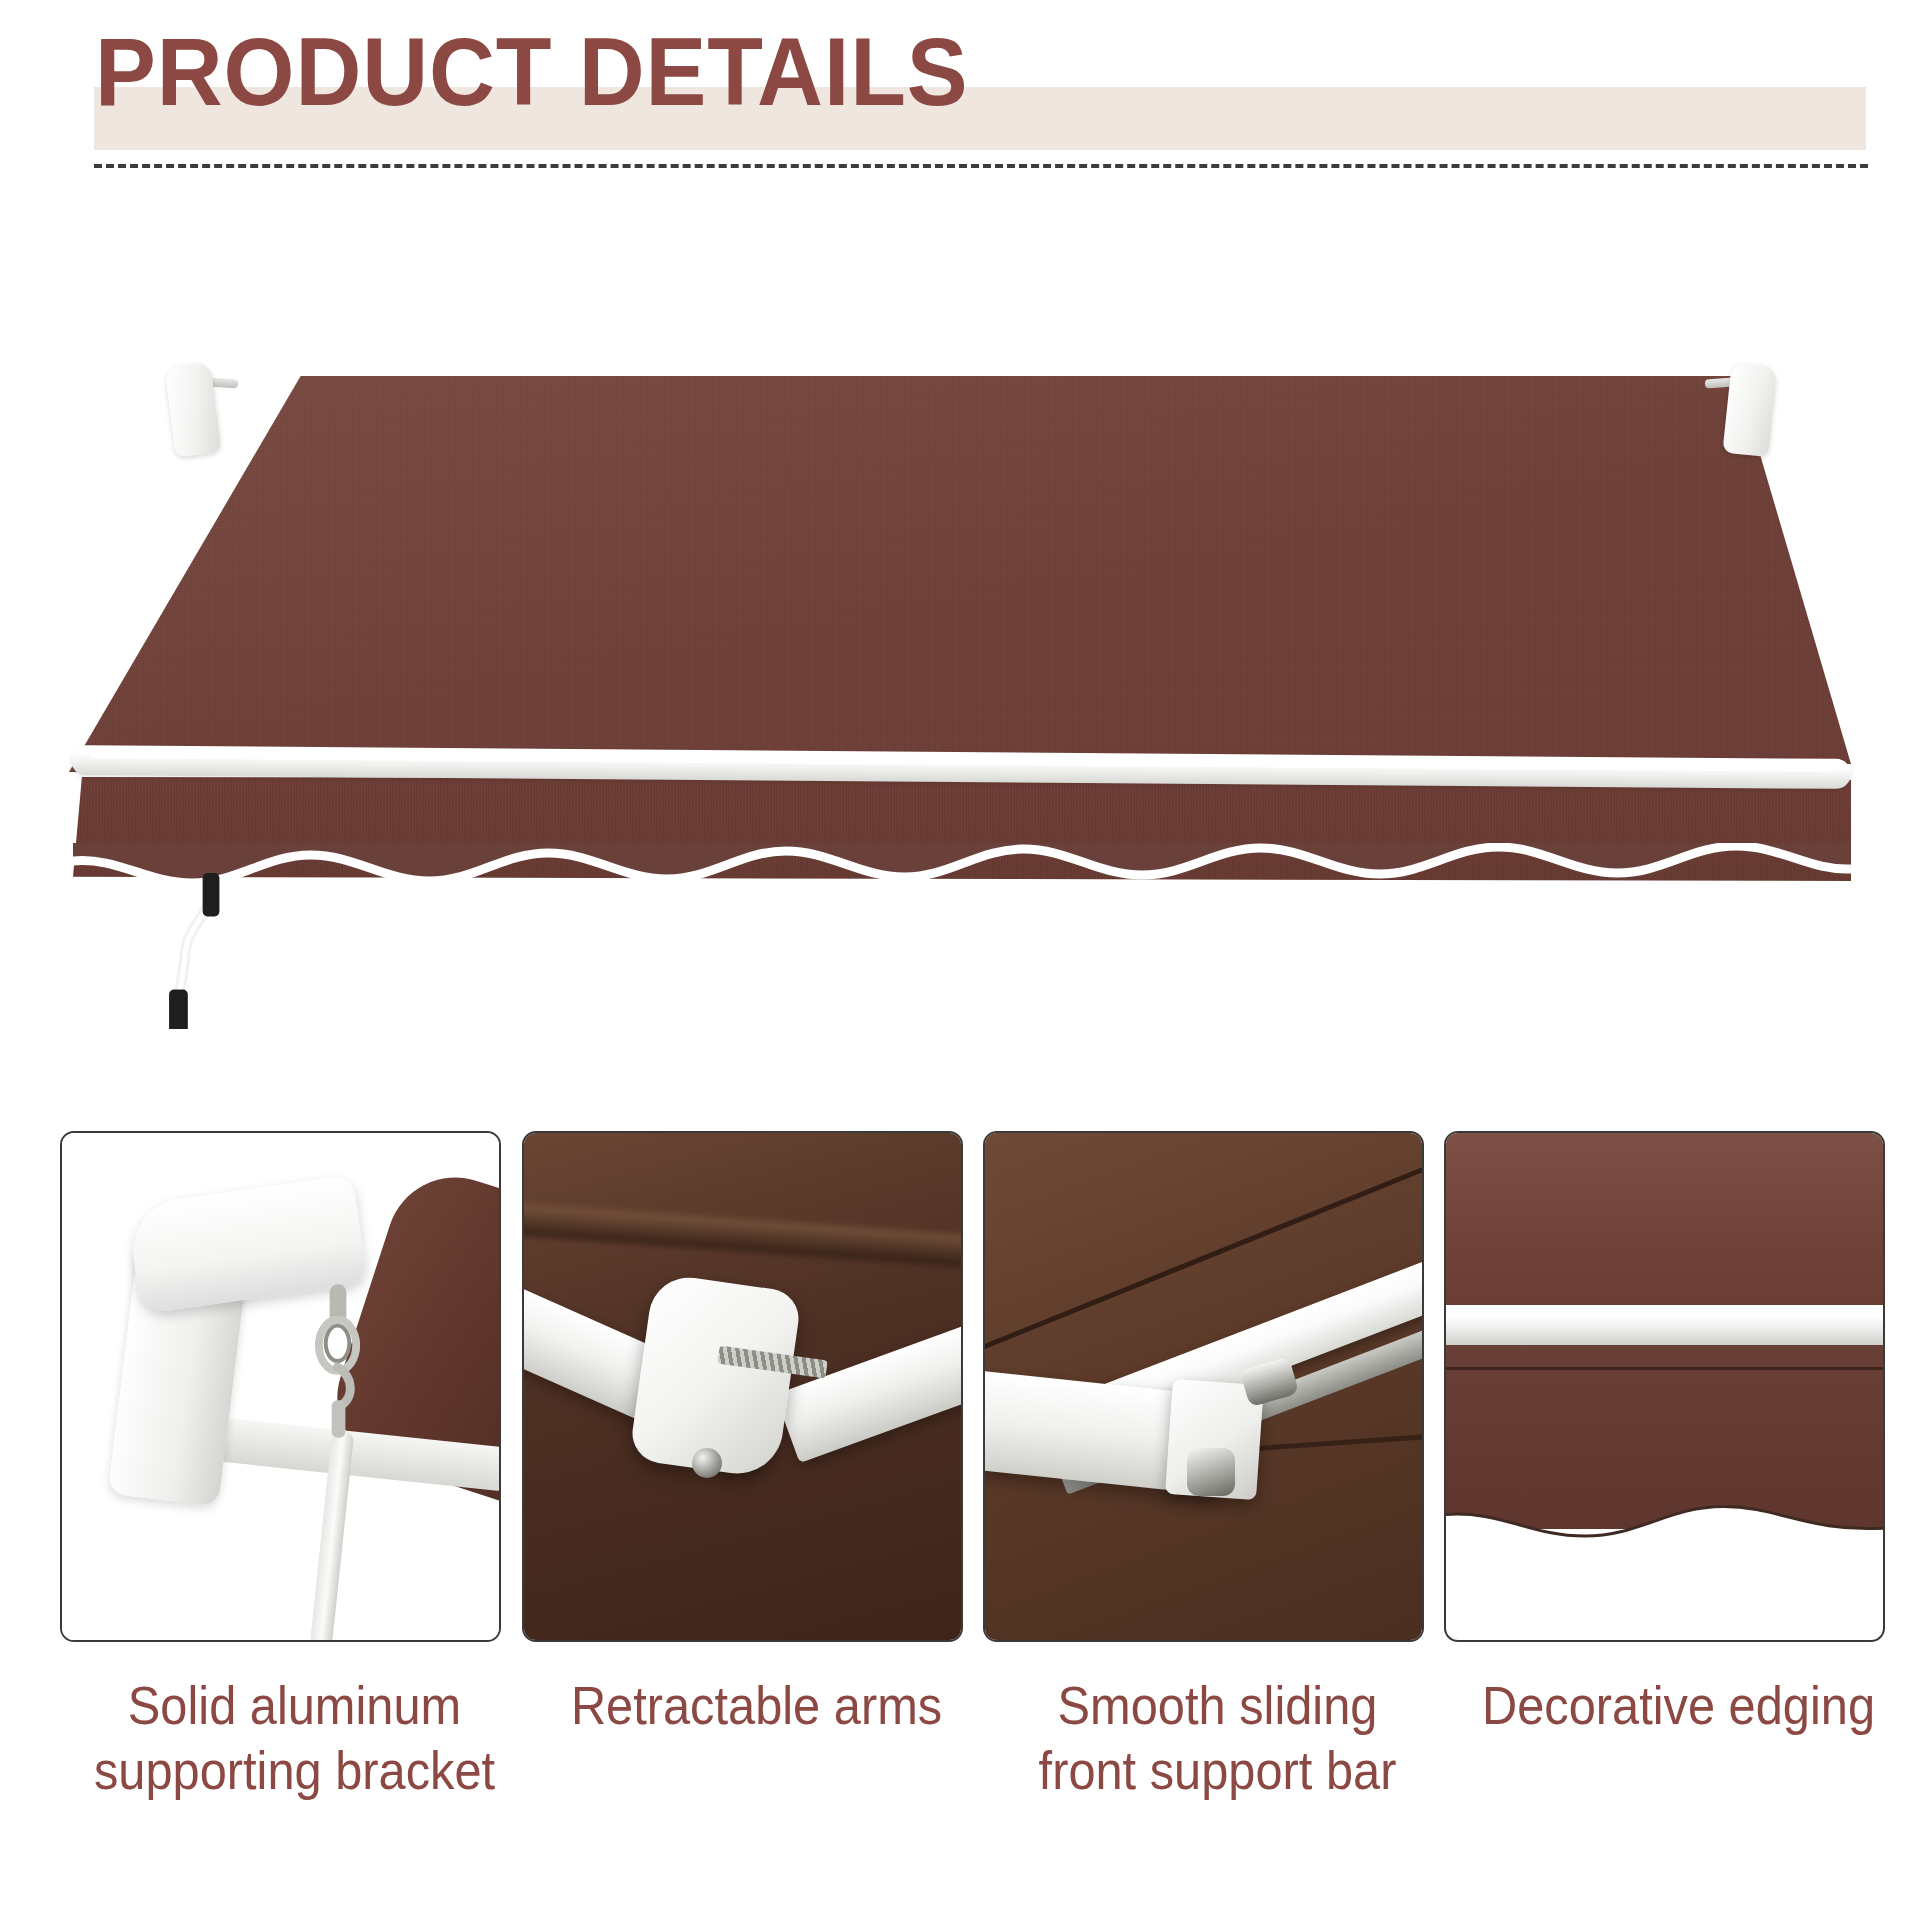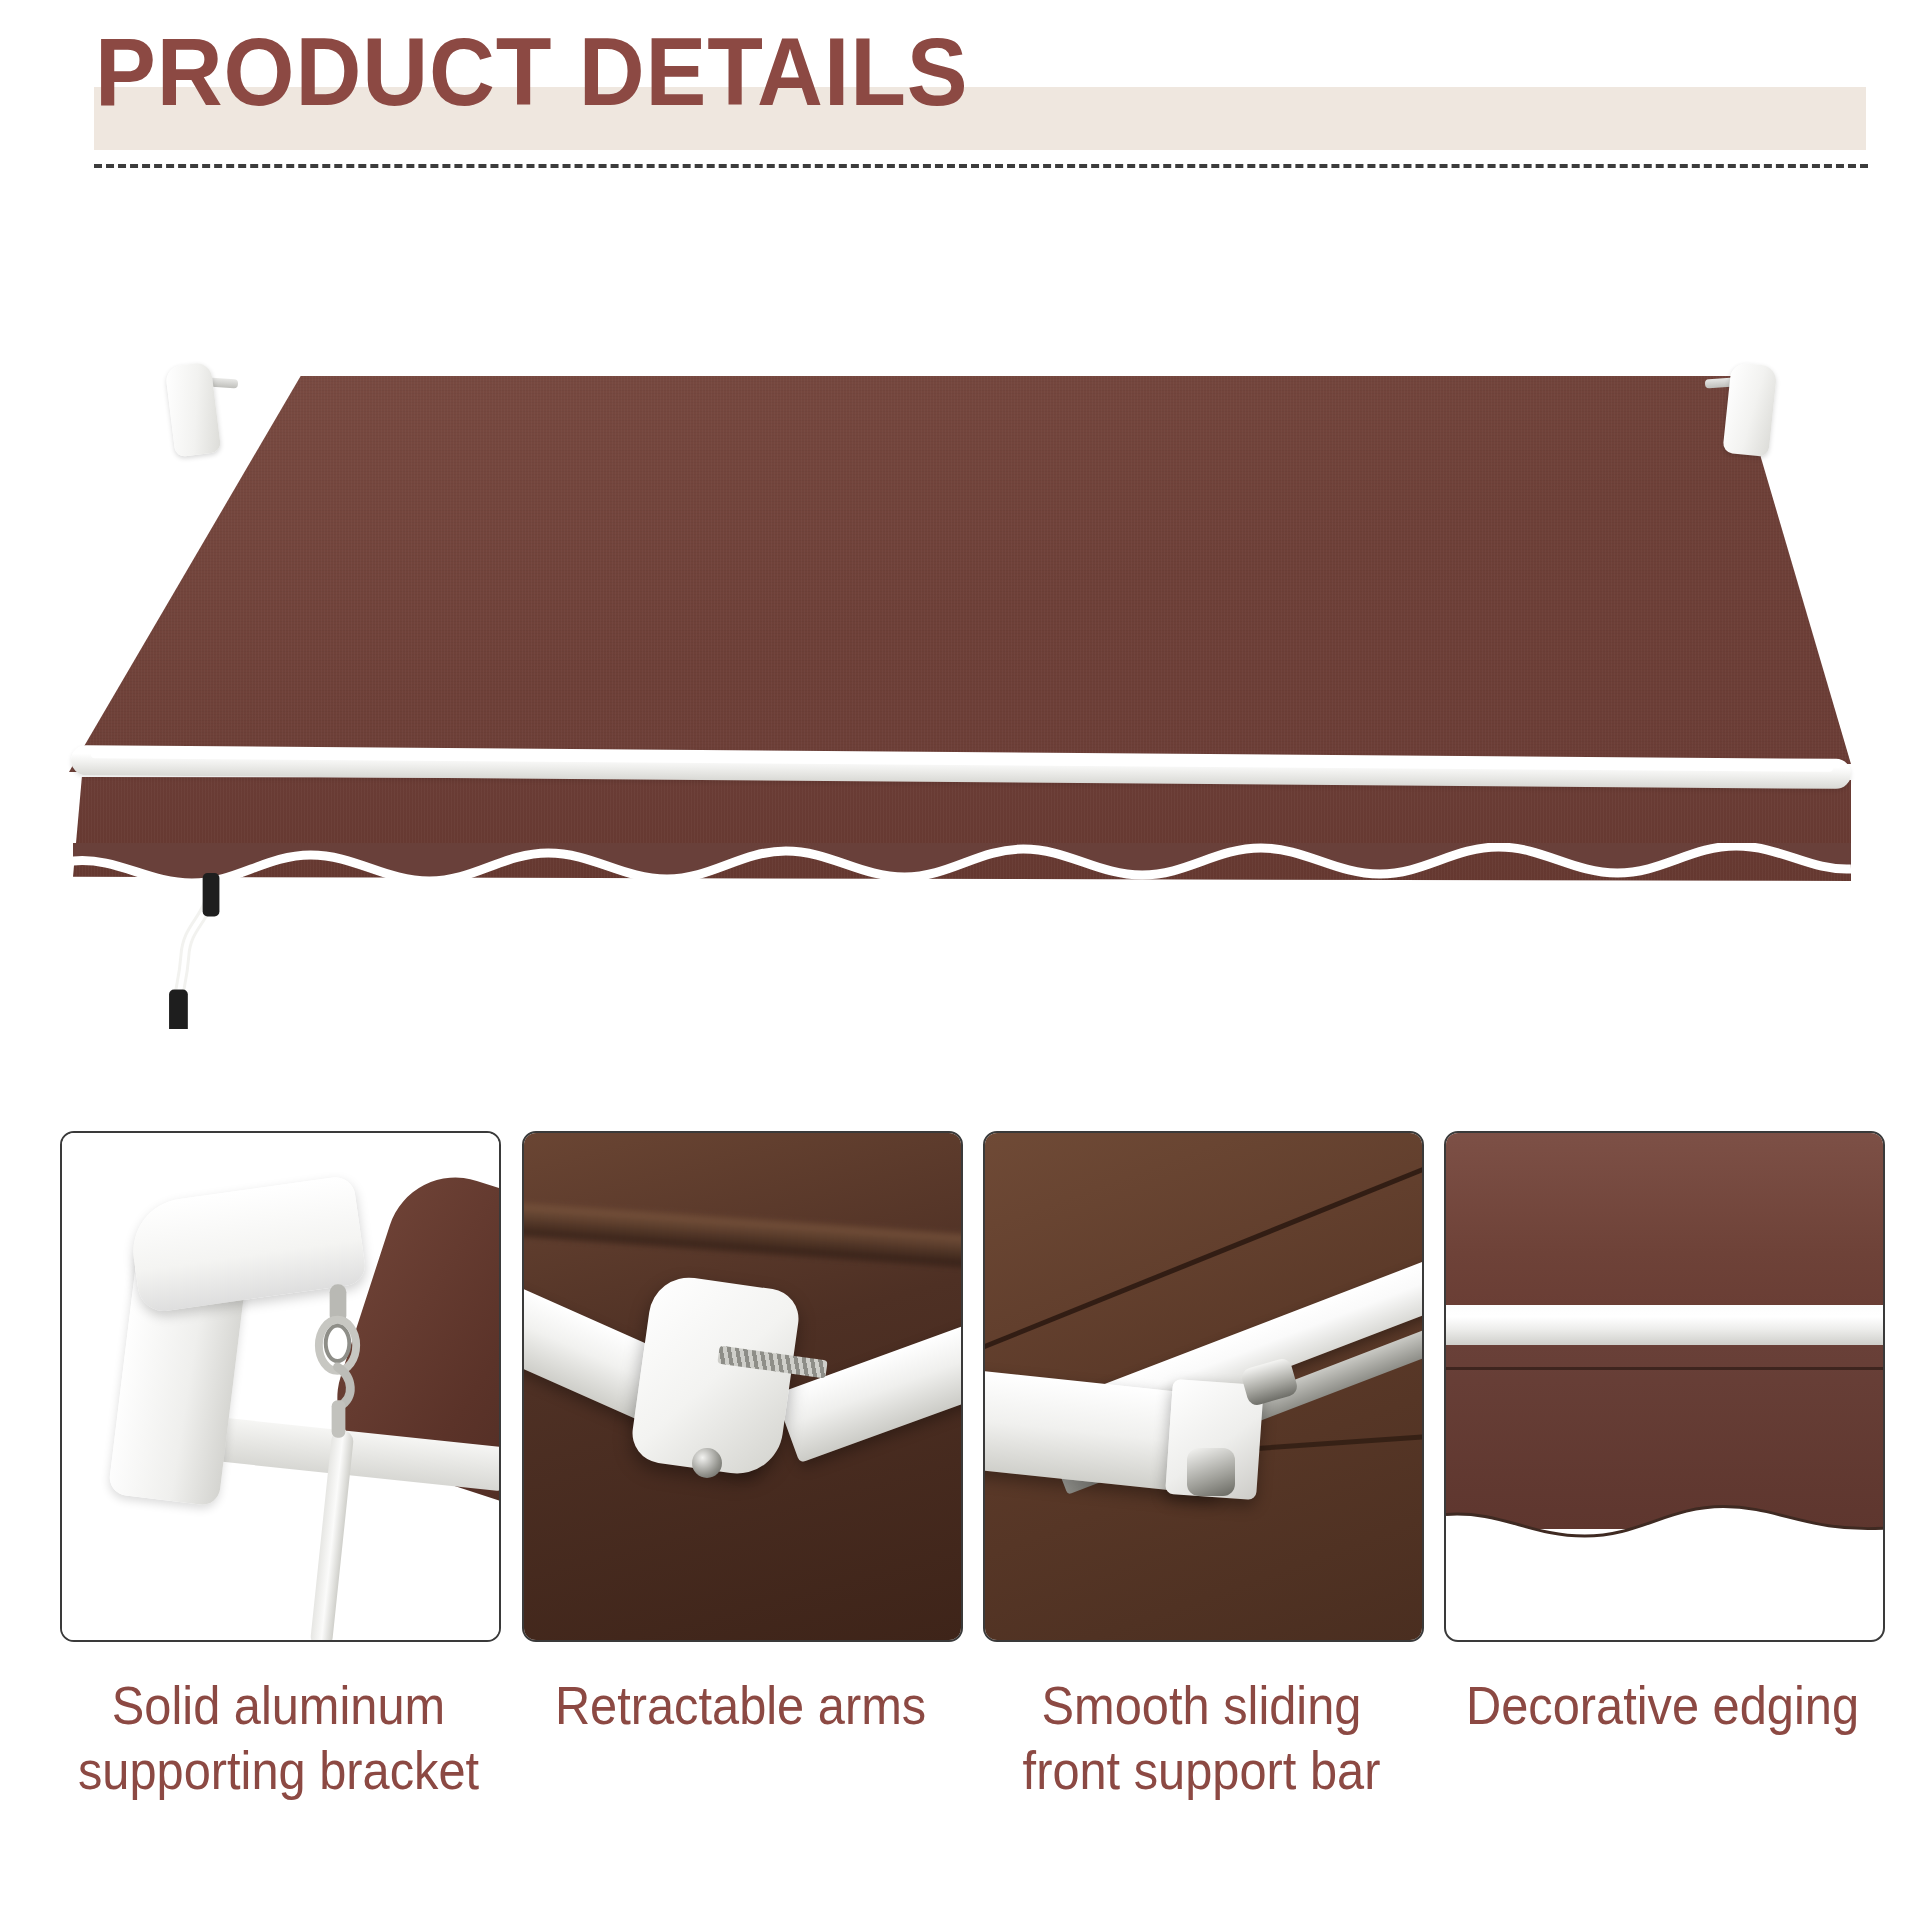--- a/index.html
+++ b/index.html
@@ -395,21 +395,21 @@
   }
   #t4-scallop {
     position: absolute;
     left: 0; top: 348px;
     width: 437px; height: 59px;
   }
 
   
   #captions {
     position: absolute;
-    left: 0;
+    left: 16px;
     top: 1673px;
     width: 1878px;
     height: 198px;
   }
   .caption {
     position: absolute;
     top: 0;
     width: 437px;
     text-align: center;
     color: #8C4943;

